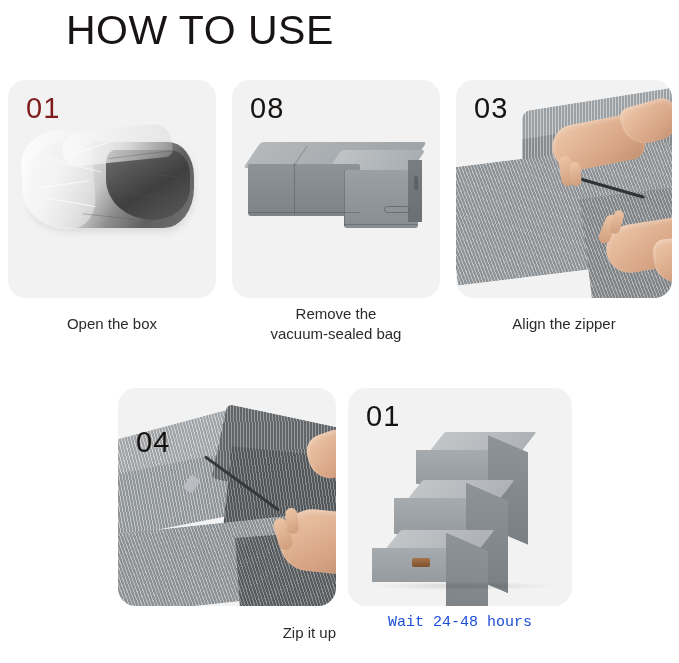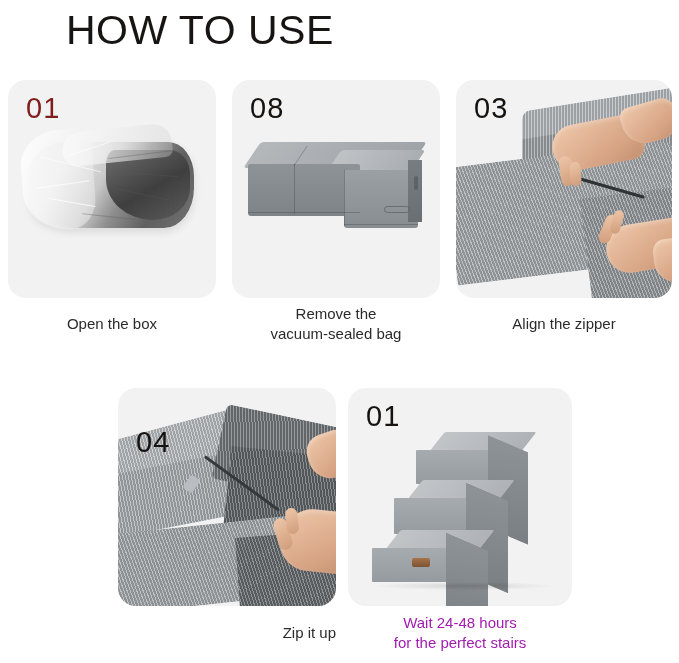--- a/index.html
+++ b/index.html
@@ -335,16 +335,15 @@
 
       <div class="st-top cord" style="left:24px;top:98px;width:94px;height:22px;background-color:#b1b5b9;"></div>
       <div class="st-front cord" style="left:4px;top:116px;width:76px;height:34px;background-color:#9ca1a5;"></div>
       <div class="st-side cord-diag" style="left:78px;top:110px;width:42px;height:86px;background-color:#787d81;"></div>
 
       <div class="tag"></div>
       <div class="st-floor-shadow"></div>
     </div>
   </div>
 </div>
-<div class="caption" id="cap-5" style="color: #a21caf;">
+<div class="caption" id="cap-5" style="color: #1d4ed8; font-family: Liberation Mono, monospace;">
   <div>Wait 24-48 hours</div>
-  <div>for the perfect stairs</div>
 </div>
 
 </body></html>

